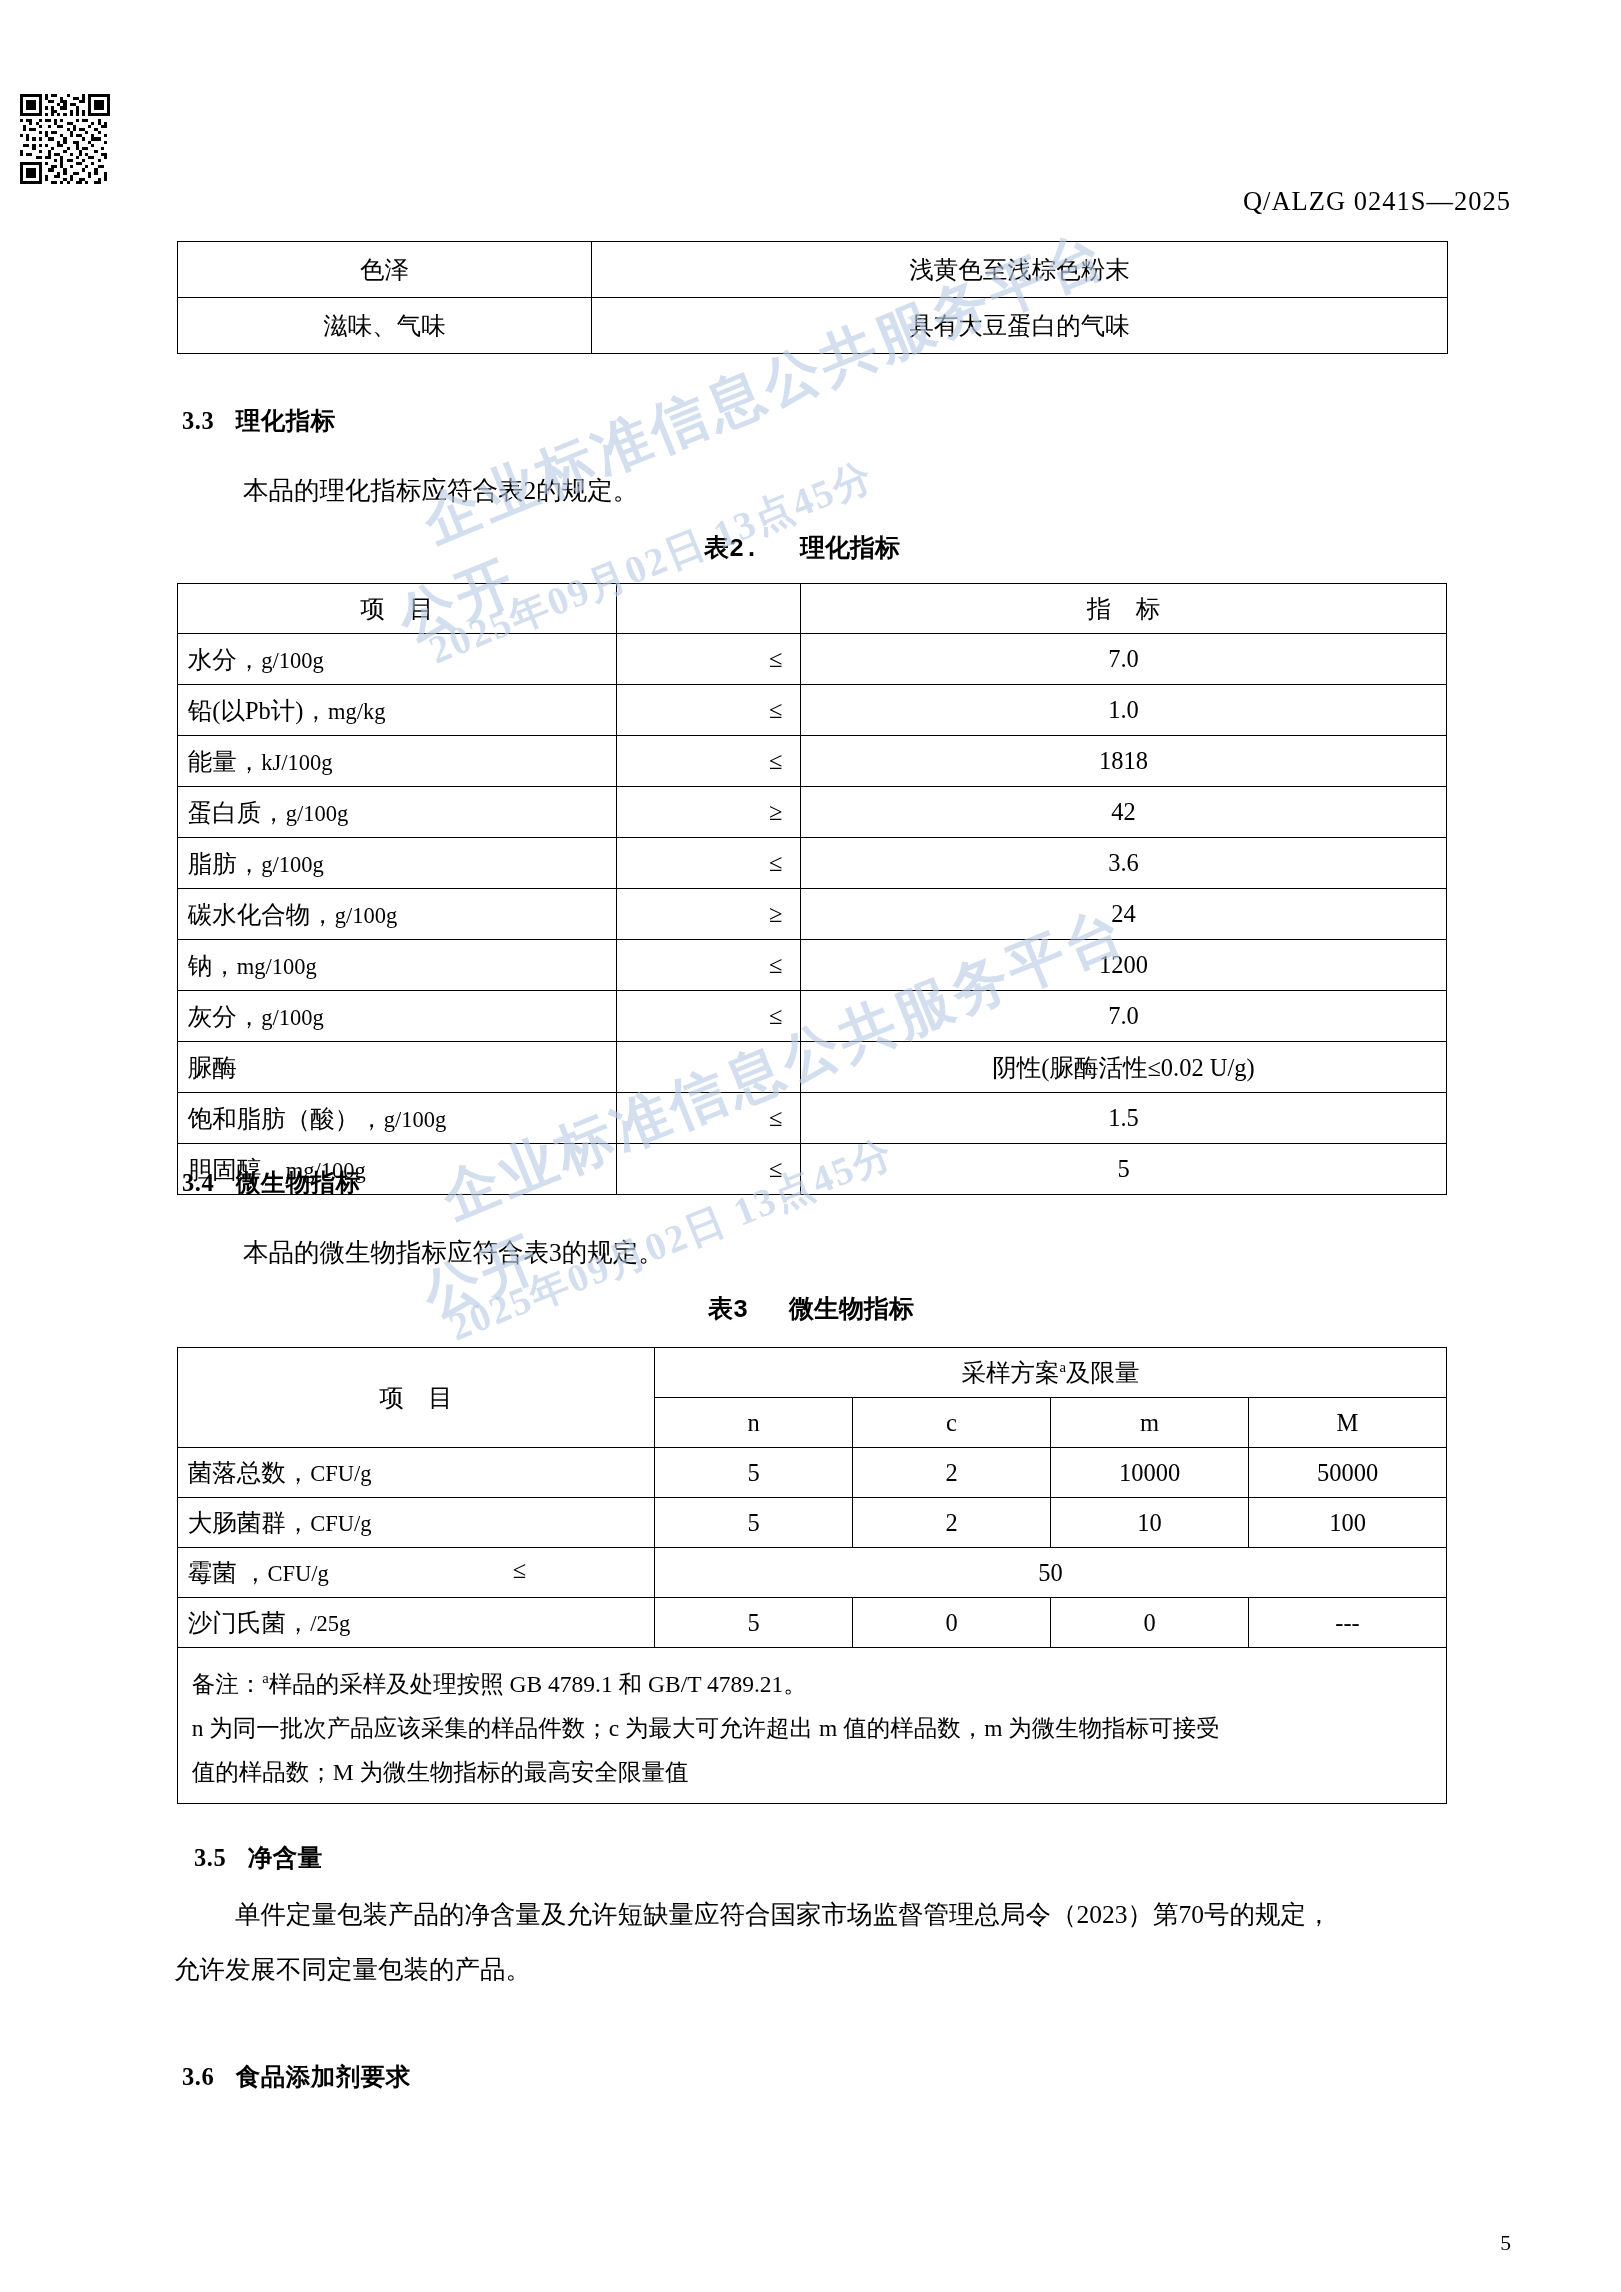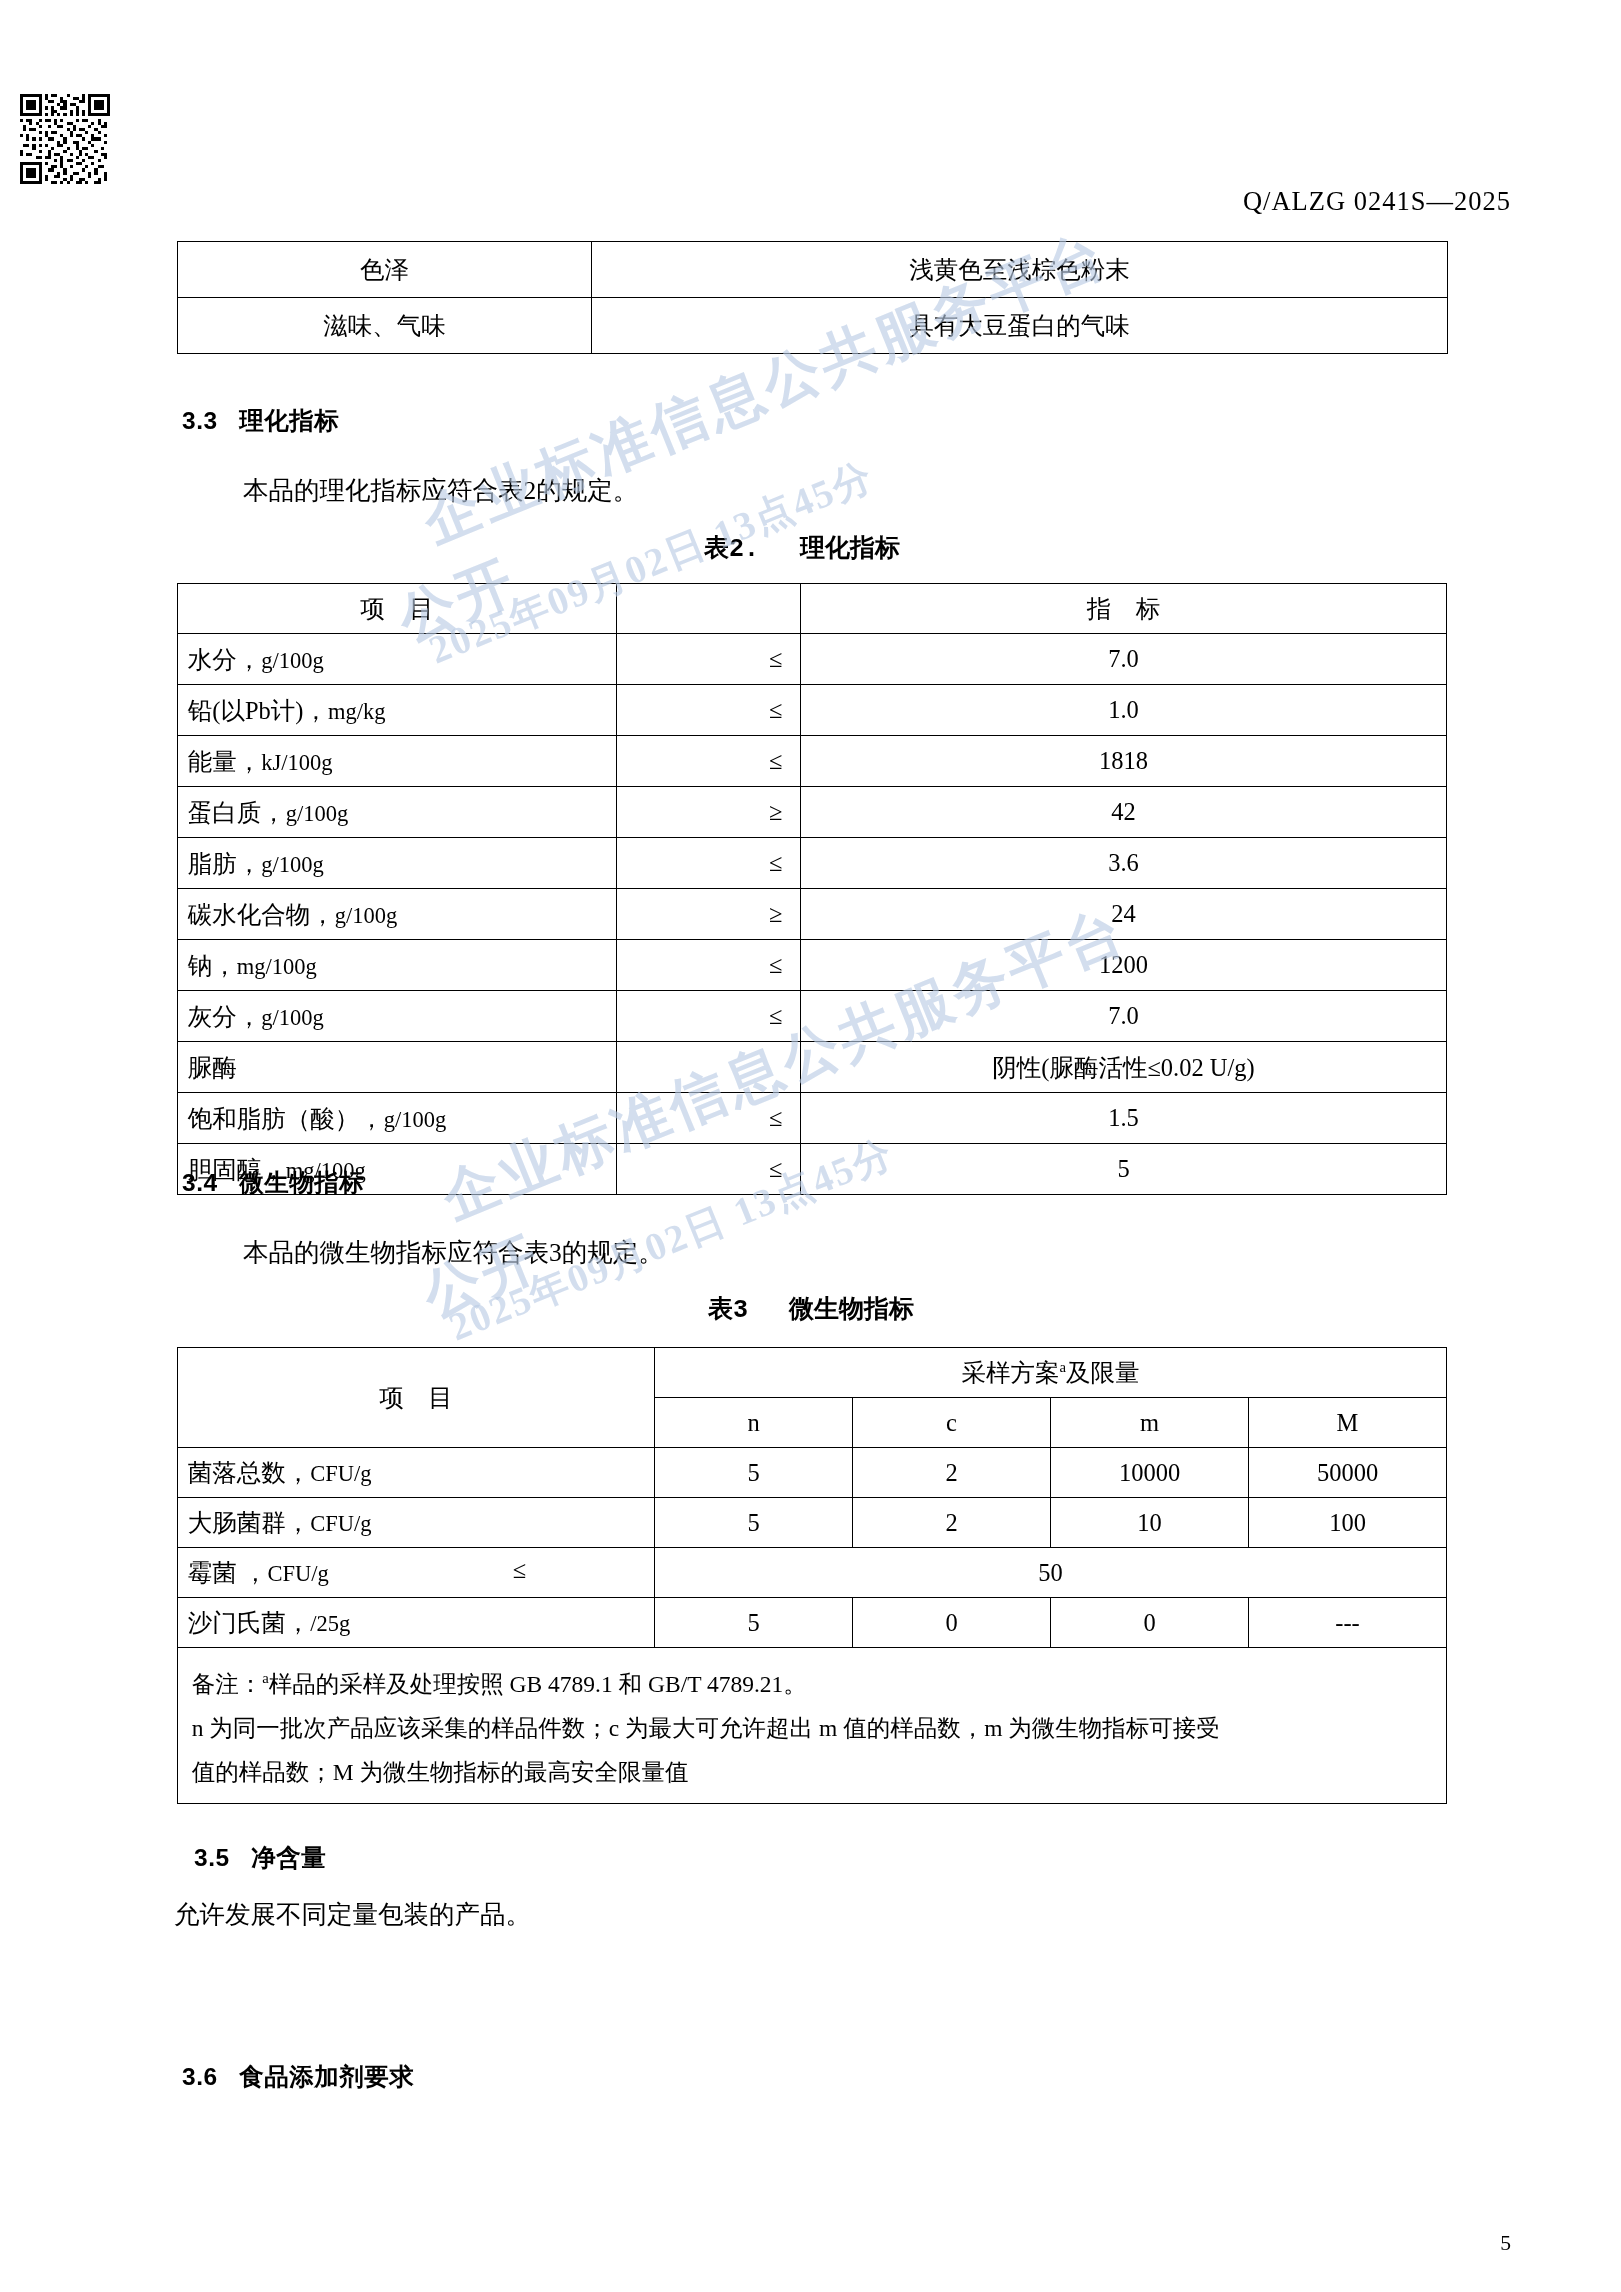--- a/index.html
+++ b/index.html
@@ -55,21 +55,21 @@
     top: 186px;
     font-size: 26.5px;
     letter-spacing: 1px;
     font-family: "Liberation Serif", serif;
     white-space: nowrap;
   }
 
   
   .h-sec {
     position: absolute;
-    font-family: Liberation Sans, sans-serif;
+    font-family: Liberation Serif, serif;
     font-weight: 700;
     font-size: 24.5px;
     letter-spacing: 0.5px;
     white-space: nowrap;
   }
   .h-sec .num { margin-right: 21.6px; }
   .para {
     position: absolute;
     font-size: 25.5px;
     line-height: 55px;
@@ -469,20 +469,21 @@
           <div>值的样品数；M 为微生物指标的最高安全限量值</div>
         </td>
       </tr>
     </tbody>
   </table>
 
   <div class="h-sec" style="left:194px; top:1825px;margin-top:16px;">
     <span class="num">3.5</span><span>净含量</span>
   </div>
   <div class="para" style="left:174px; top:1887px; width:1274px;">
+    <div style="text-indent:61px;">单件定量包装产品的净含量及允许短缺量应符合国家市场监督管理总局令（2023）第70号的规定，</div>
     <div>允许发展不同定量包装的产品。</div>
   </div>
 
   <div class="h-sec" style="left:182px; top:2060px;">
     <span class="num">3.6</span><span>食品添加剂要求</span>
   </div>
 
   <div class="pageno">5</div>
 
 </div>

